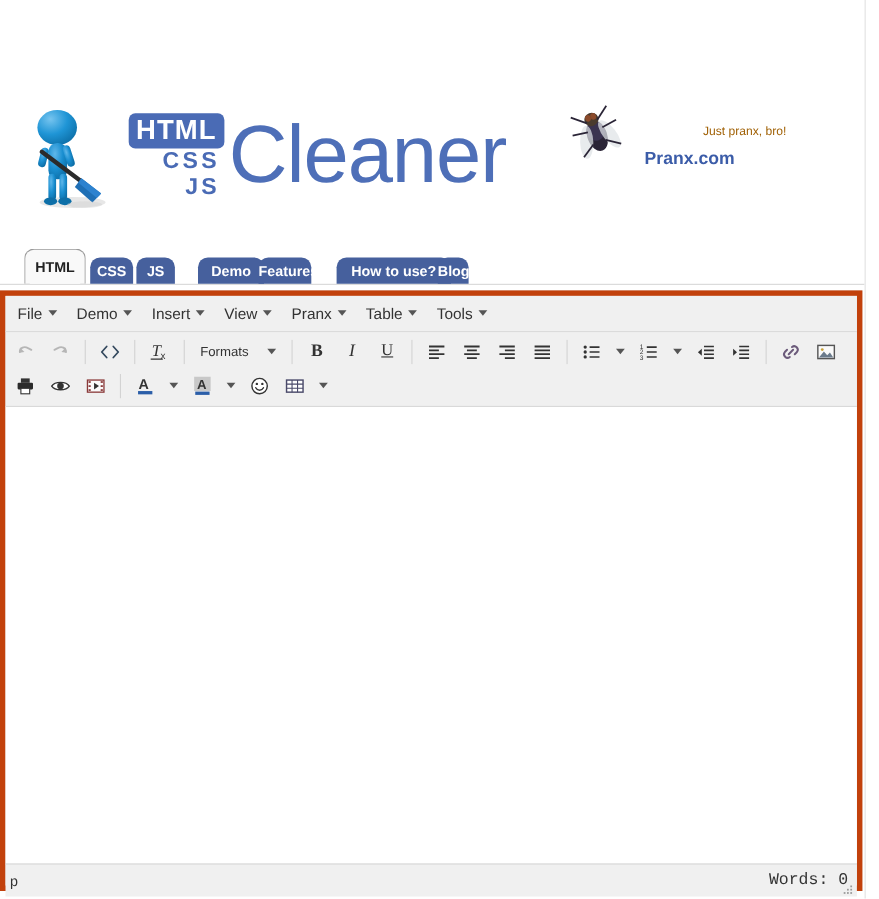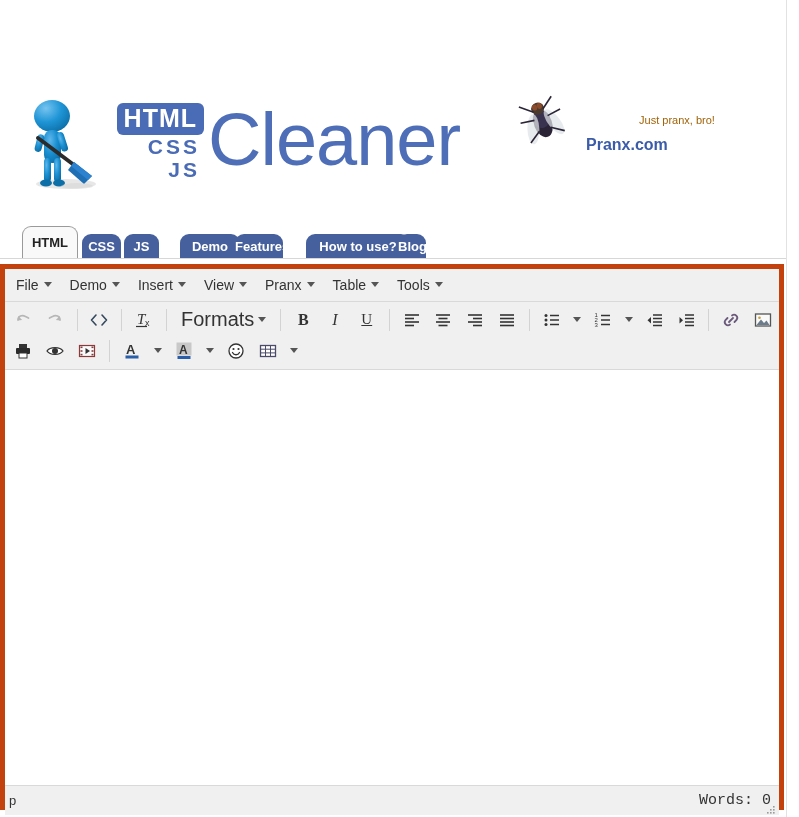--- a/index.html
+++ b/index.html
@@ -88,21 +88,21 @@
   .tbrow.r1 { }
   .tbrow.r2 { }
   .toolbar-wrap { background:#f0f0f0; border-bottom: 1px solid #d9d9d9; padding: 2px 0 3px 2px; }
 
   .btn {
     width: 30px; height: 26px; display: inline-flex; align-items: center; justify-content: center;
     border-radius: 3px; cursor: pointer; color: #333; font-size: 15px; margin: 0 1px;
     font-family: "Liberation Sans", sans-serif;
   }
   .btn.disabled { opacity: 0.33; cursor: default; }
-  .btn.wide { width: auto; padding: 0 7px; font-size: 20px; gap: 4px; }
+  .btn.wide { width: auto; padding: 0 7px; font-size: 12px; gap: 17px; }
   .btn.split { width: 18px; }
   .sep { width: 1px; height: 22px; background: #d3d3d3; margin: 0 6px; }
 
   .content {
     background: #ffffff; height: 415px;
   }
 
   .statusbar {
     height: 30px; background: #f0f0f0; border-top: 1px solid #d9d9d9;
     display: flex; align-items: center; justify-content: space-between;

